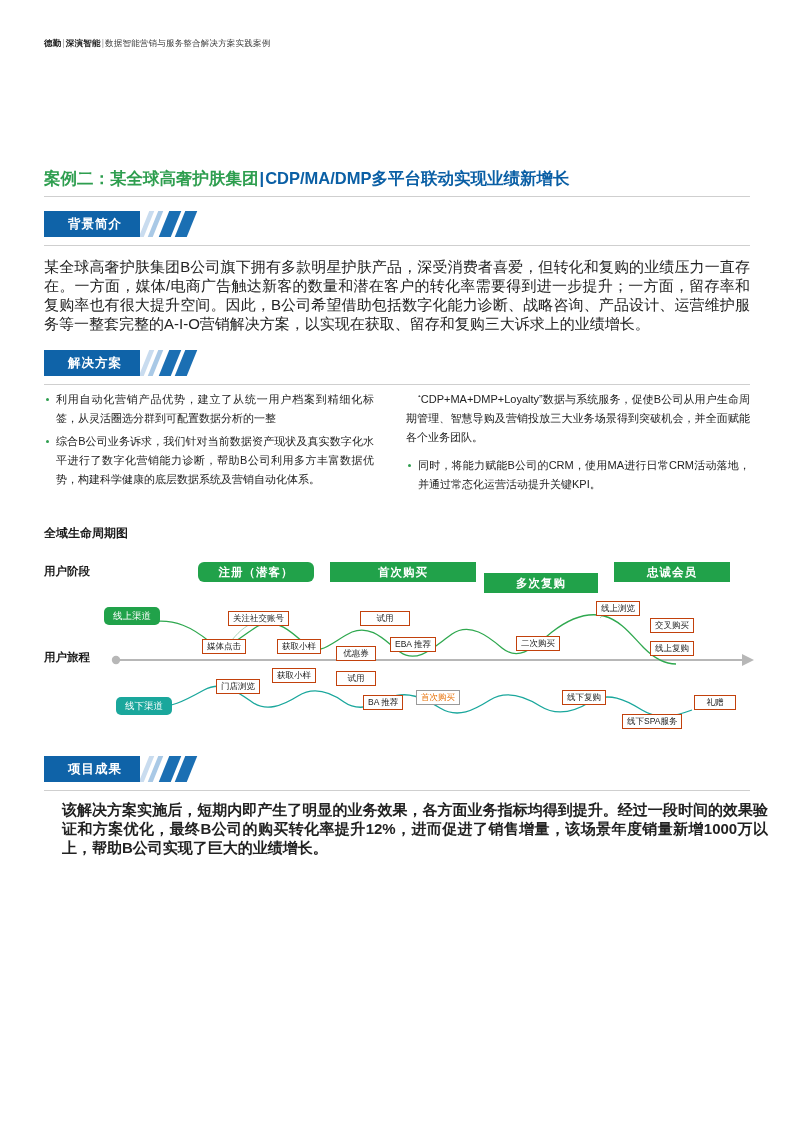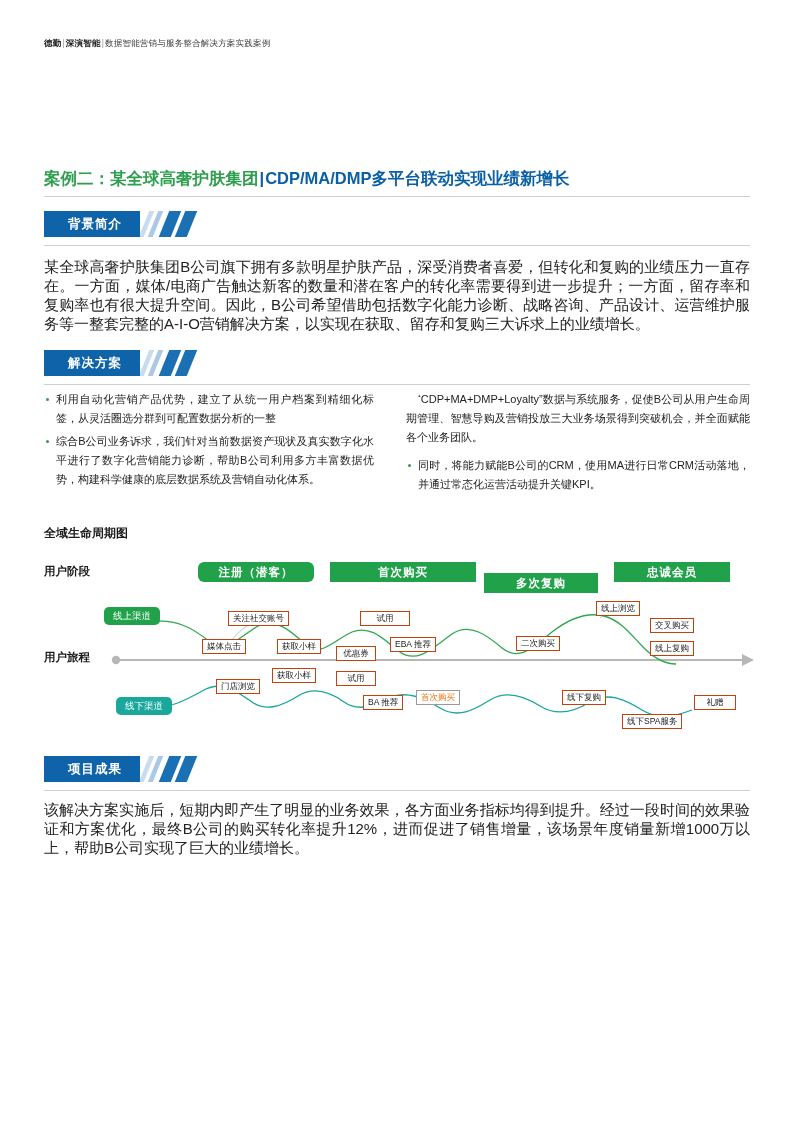--- a/index.html
+++ b/index.html
@@ -328,16 +328,16 @@
   <div class="tag" style="top:756px;left:44px;">
     <div class="tag-box">项目成果</div>
     <div class="deco">
       <i class="s1"></i>
         <i class="s2"></i>
         <i class="s3"></i>
         <i class="s4"></i>
     </div>
   </div>
   <div class="rule" style="top:790px;"></div>
-  <div class="body-text" style="left:44px;top:800px;width:706px;">该解决方案实施后，短期内即产生了明显的业务效果，各方面业务指标均得到提升。经过一段时间的效果验证和方案优化，最终B公司的购买转化率提升12%，进而促进了销售增量，该场景年度销量新增1000万以上，帮助B公司实现了巨大的业绩增长。</div>
+  <div class="body-text" style="left:62px;top:800px;width:706px;font-weight:bold;">该解决方案实施后，短期内即产生了明显的业务效果，各方面业务指标均得到提升。经过一段时间的效果验证和方案优化，最终B公司的购买转化率提升12%，进而促进了销售增量，该场景年度销量新增1000万以上，帮助B公司实现了巨大的业绩增长。</div>
 
   <div class="page-num">14</div>
 </div>
 
 </body></html>

